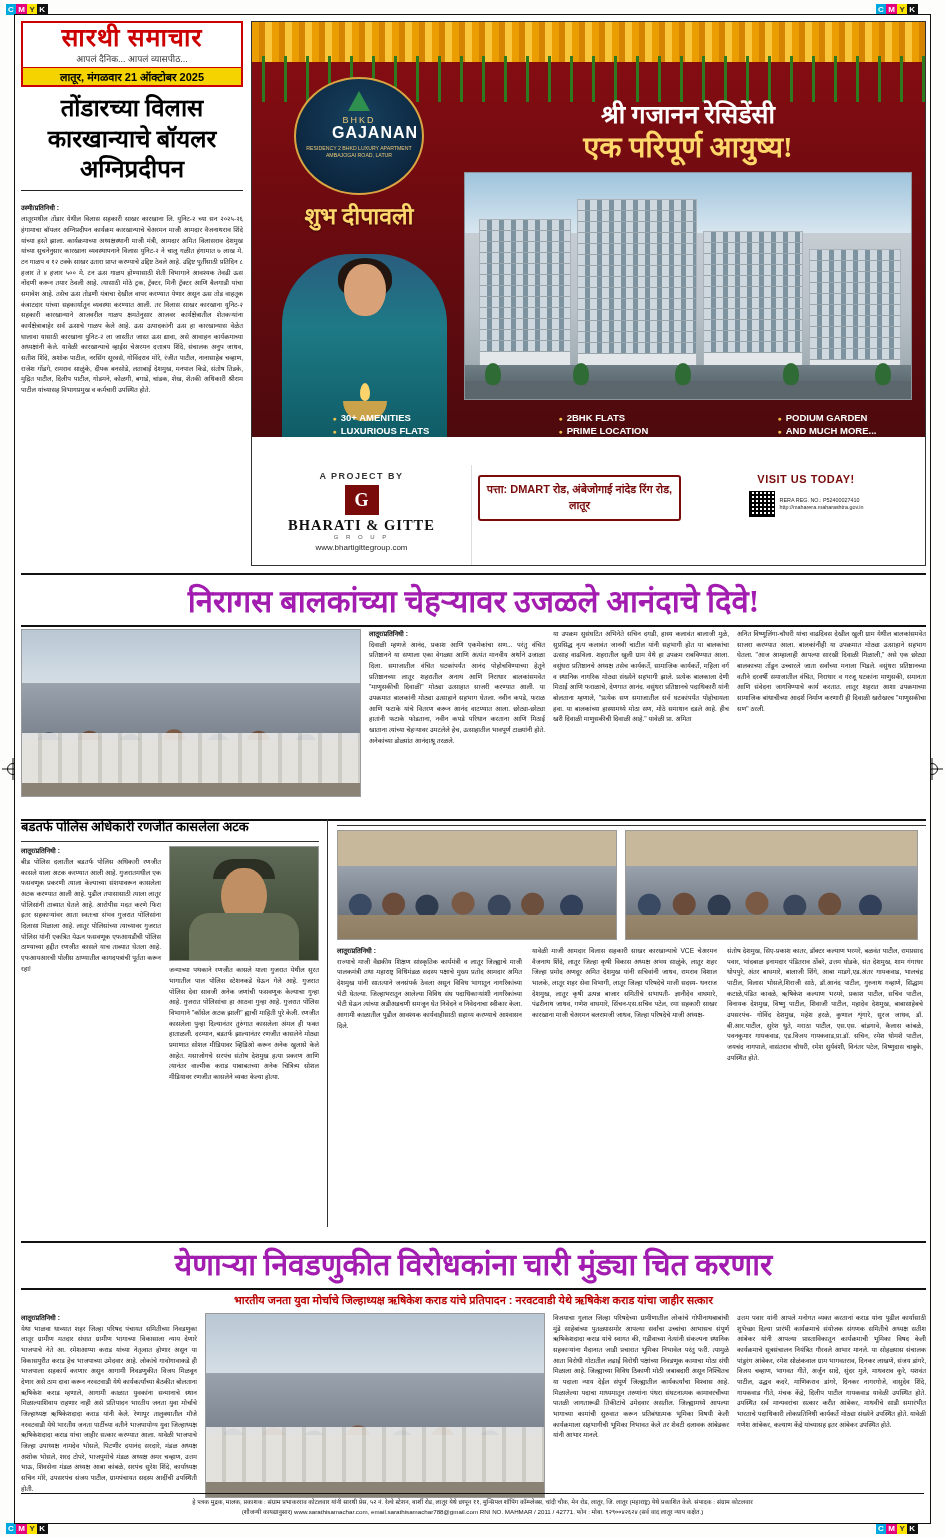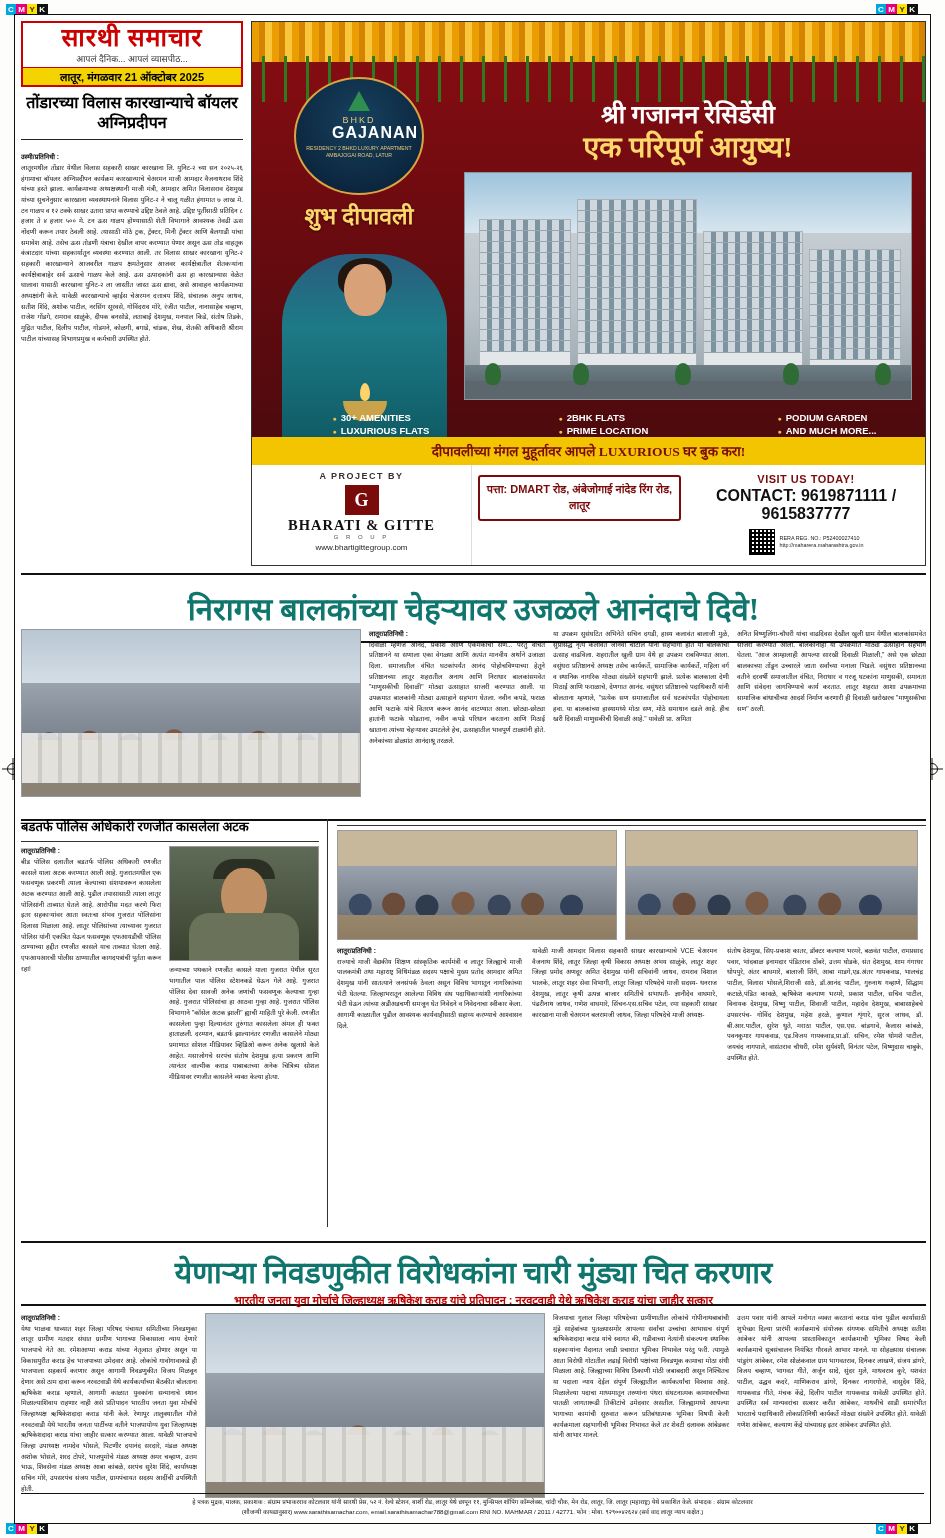--- a/index.html
+++ b/index.html
@@ -50,21 +50,21 @@
   .mast-sub{ font-size:9px; color:#333; margin-top:1px;}
   .mast-date{
     margin-top:2px; background:#f5d300; color:#000; font-weight:bold; font-size:11px;
     border-top:1px solid #c00; padding:1px 0;
   }
 
   
   .lead-col { position:absolute; left:0; top:72px; width:222px; }
   .lead-head{
     font-family:"Liberation Serif", serif;
-    font-size:16px; font-weight:bold; line-height:1.28; text-align:center; color:#000;
+    font-size:24px; font-weight:bold; line-height:1.28; text-align:center; color:#000;
   }
   .rule-thin{ border:0; border-top:1px solid #222; margin:5px 0; }
   .body-text{
     font-size:6.6px; line-height:1.62; text-align:justify; color:#111;
     font-family:"Liberation Sans", sans-serif;
   }
 
   
   .ad {
     position:absolute; left:230px; top:0; width:675px; height:545px;
@@ -206,21 +206,21 @@
     background-blend-mode:multiply; border:1px solid #000;
   }
   .rera .txt{ font-size:5.4px; text-align:left; line-height:1.3; color:#222;}
 
   
   .band {
     position:absolute; border-top:2px solid #111; border-bottom:2px solid #111;
     padding:4px 0; text-align:center;
   }
   .band h1{
-    margin:8px; font-family:"Liberation Serif", serif; font-weight:bold; color:#0f766e;
+    margin:0; font-family:"Liberation Serif", serif; font-weight:bold; color:#a21caf;
   }
 
   
   .photo{ background:#cfcfcf; border:1px solid #9a9a9a; position:relative; overflow:hidden;}
   .photo .sky{ position:absolute;left:0;top:0;width:100%;height:38%;background:linear-gradient(180deg,#b9c7d4,#d9e2e8);}
   .photo .ground{ position:absolute;left:0;bottom:0;width:100%;height:34%;background:#8a8375;}
   .photo .crowd{
     position:absolute; left:0; bottom:22%; width:100%; height:46%;
     background:
       radial-gradient(circle at 8% 80%, #3a4a63 0 11px, transparent 12px),
@@ -427,41 +427,39 @@
               <div class="it">2BHK FLATS</div>
               <div class="it">PRIME LOCATION</div>
             </div>
             <div class="grp">
               <div class="it">PODIUM GARDEN</div>
               <div class="it">AND MUCH MORE...</div>
             </div>
           </div>
         </div>
 
-        <div class="ad-strip">दीपावलीच्या मंगल मुहूर्तावर आपले LUXURIOUS घर बुक करा!</div>
 
         <div class="ad-bottom">
           <div class="ab-left">
             <div class="pb">A PROJECT BY</div>
             <div class="glogo">G</div>
             <div class="gname">BHARATI &amp; GITTE</div>
             <div class="gsub">G R O U P</div>
             <div class="web">www.bhartigittegroup.com</div>
             <div class="soc">
               <span>▣</span>
               <span>●</span>
               <span>bharatigittegroup</span>
             </div>
           </div>
           <div class="ab-mid">
             <div class="addr-box">पत्ता: DMART रोड, अंबेजोगाई नांदेड रिंग रोड, लातूर</div>
           </div>
           <div class="ab-right">
             <div class="visit">VISIT US TODAY!</div>
-            <div class="contact">CONTACT: 9619871111 / 9615837777</div>
             <div class="rera">
               <div class="qr"></div>
               <div class="txt">
                 <div>RERA REG. NO.: P52400027410</div>
                 <div>http://maharera.maharashtra.gov.in</div>
               </div>
             </div>
           </div>
         </div>
       </div>

